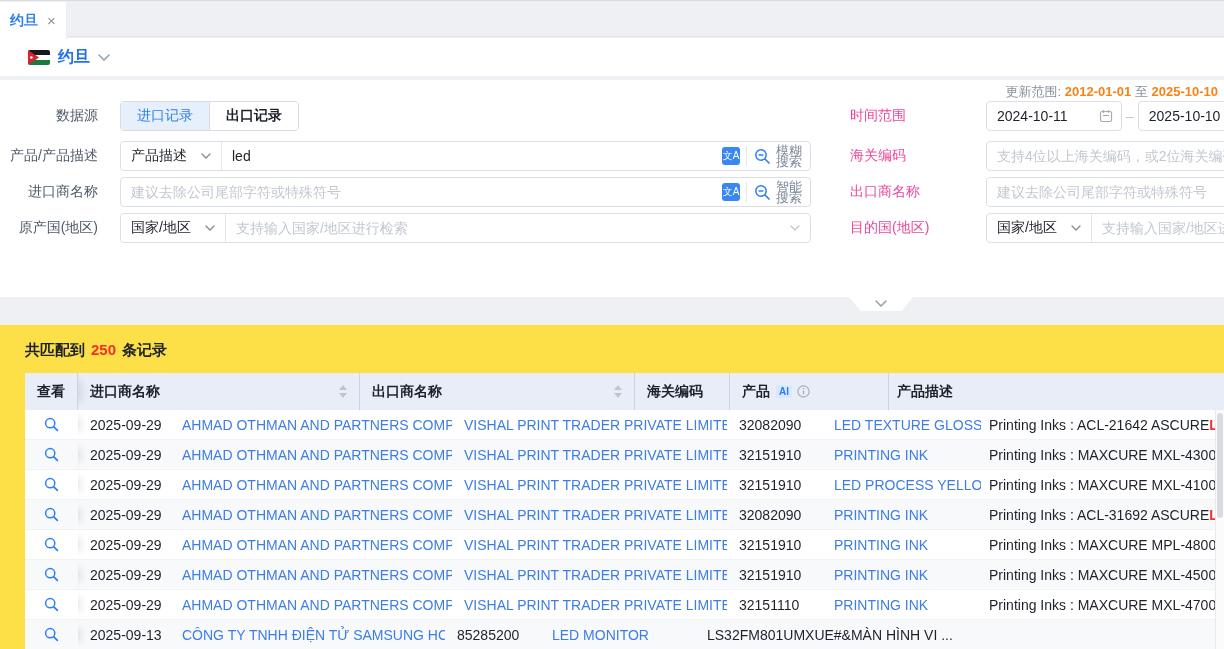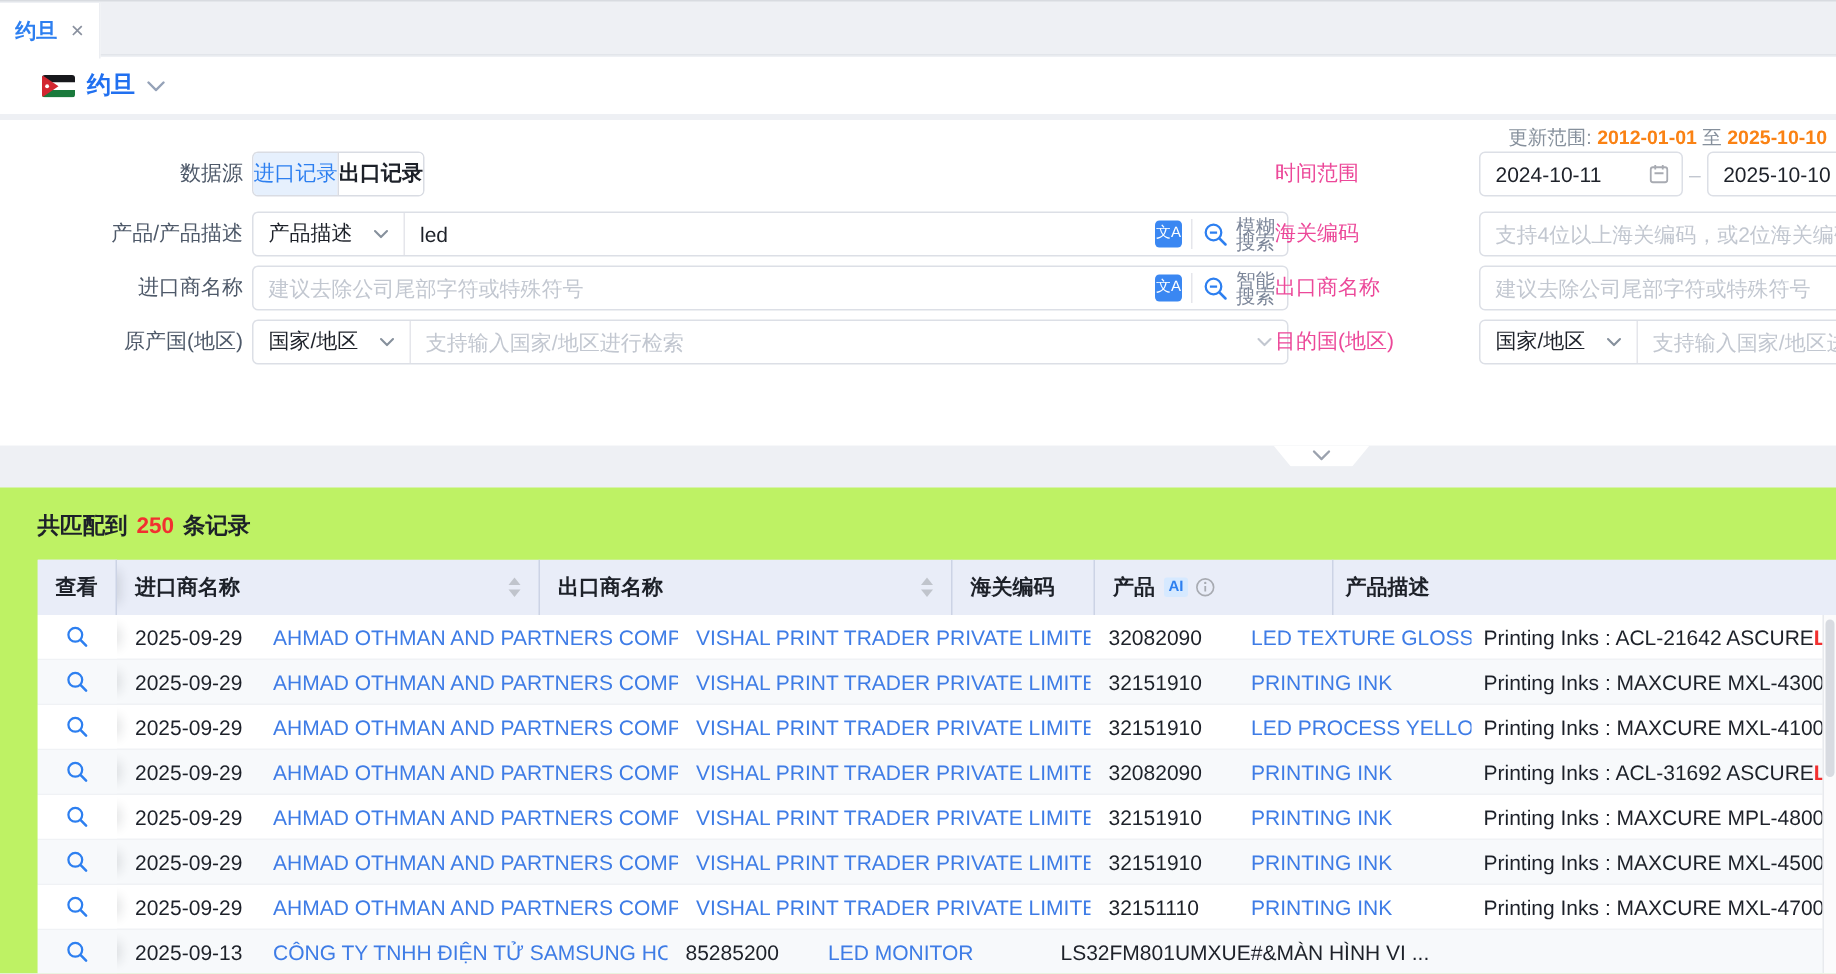--- a/index.html
+++ b/index.html
@@ -17,43 +17,43 @@
   .tab-close { color:#8a919f; font-size:15px; line-height:1; }
   
   .titleband { position:absolute; top:38px; left:0; right:0; height:38px; background:#fff; display:flex; align-items:center; padding-left:28px; gap:8px; }
   .flag { width:22px; height:15px; border-radius:2px; overflow:hidden; display:inline-block; }
   .country-name { color:#2170f0; font-weight:bold; font-size:16px; }
   
   .formpanel { position:absolute; top:80px; left:0; right:0; height:217px; background:#fff; overflow:visible; }
   .update-range { position:absolute; top:3px; right:6px; font-size:13px; color:#86909c; white-space:nowrap; }
   .update-range b { color:#fa8214; font-weight:bold; }
   .frow { position:absolute; display:flex; align-items:center; }
-  .flabel { width:168px; text-align:right; padding-right:6px; color:#4e5969; white-space:nowrap; flex:none; }
+  .flabel { width:120px; text-align:right; padding-right:22px; color:#4e5969; white-space:nowrap; flex:none; }
   .rlabel { width:136px; text-align:left; padding-right:8px; color:#ec4899; white-space:nowrap; flex:none; }
   .ctrl { display:flex; align-items:center; height:30px; border:1px solid #dcdfe6; border-radius:4px; background:#fff; }
   .ctrl .sel { display:flex; align-items:center; gap:14px; padding:0 10px; height:100%; border-right:1px solid #e5e6eb; color:#1d2129; cursor:pointer; white-space:nowrap; }
   .ctrl input { border:none; outline:none; flex:1; height:100%; padding:0 10px; font:inherit; color:#1d2129; background:transparent; min-width:0; }
   .ctrl input::placeholder { color:#c2c7d0; }
   .vdiv { width:1px; height:20px; background:#e5e6eb; flex:none; }
   .searchact { display:flex; align-items:center; gap:5px; padding:0 8px 0 7px; cursor:pointer; flex:none; }
   .searchact .txt { font-size:13px; line-height:11px; color:#7c8699; white-space:nowrap; }
   .tr-icon { width:18px; height:18px; border-radius:3px; background:#3a87f2; color:#fff; font-size:10px; line-height:18px; text-align:center; flex:none; margin-right:6px; letter-spacing:0; }
   .seg { display:flex; height:30px; border:1px solid #d9dce3; border-radius:4px; overflow:hidden; }
-  .seg .segment { padding:0 0; display:flex; align-items:center; cursor:pointer; background:#fff; }
+  .seg .segment { padding:0 16px; display:flex; align-items:center; cursor:pointer; background:#fff; }
   .seg .segment.on { background:#e6f0fd; color:#2d7ff0; }
   .seg .segment + .segment { border-left:1px solid #d9dce3;font-weight:bold; }
   .dateinput { display:flex; align-items:center; width:136px; height:30px; border:1px solid #dcdfe6; border-radius:4px; padding:0 8px 0 10px; gap:6px; flex:none; }
   .dateinput .dval { flex:1; color:#1d2129; white-space:nowrap; }
   .dash { color:#c2c7d0; padding:0 0; flex:none; }
   .filters { position:absolute; left:25px; top:258px; display:flex; gap:18px; align-items:center; }
   .chk { display:flex; align-items:center; gap:7px; cursor:pointer; white-space:nowrap; }
   .box { width:14px; height:14px; border:1px solid #c9cdd4; border-radius:2px; background:#fff; flex:none; }
   .collapse-handle { position:absolute; left:849px; top:297px; width:64px; height:14px; background:#fff; clip-path:polygon(0 0,100% 0,82% 100%,18% 100%); display:flex; align-items:flex-start; justify-content:center; cursor:pointer; z-index:3; }
   
-  .resultspanel { position:absolute; top:325px; left:0; right:0; bottom:0; background:#bef264; }
+  .resultspanel { position:absolute; top:325px; left:0; right:0; bottom:0; background:#fde047; }
   .count-line { padding:16px 0 0 25px; font-size:15px; font-weight:bold; color:#1d2129; }
   .count-line .num { color:#f23030; margin:0 6px; }
   .tablewrap { position:absolute; top:48px; left:25px; right:0; bottom:0; overflow:hidden; }
   .thead { display:flex; height:37px; background:#e9edf8; align-items:stretch; font-weight:bold; }
   .thead .cell { display:flex; align-items:center; border-right:1px solid #ccd3e5; }
   .thead .cell.c-desc { border-right:none; }
   .trow { display:flex; height:30px; background:#fff; border-bottom:1px solid #f0f2f5; align-items:stretch; }
   .trow.alt { background:#f7f9fb; }
   .cell { overflow:hidden; white-space:nowrap; display:flex; align-items:center; }
   .c-view { width:53px; flex:none; justify-content:flex-end; position:relative; z-index:2; box-shadow:10px 0 8px -8px rgba(31,35,41,.14); background:inherit; }

